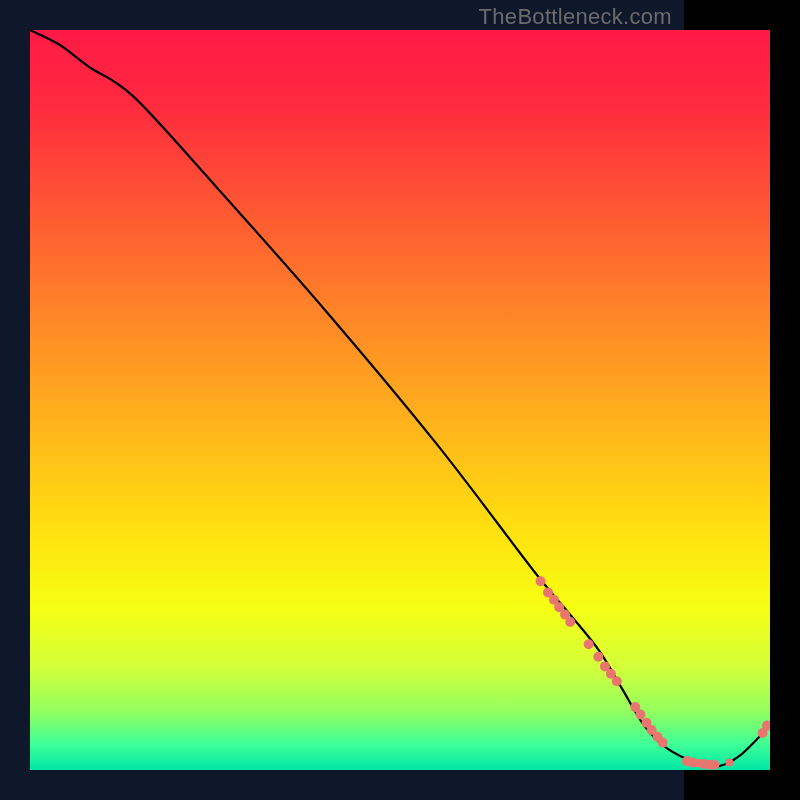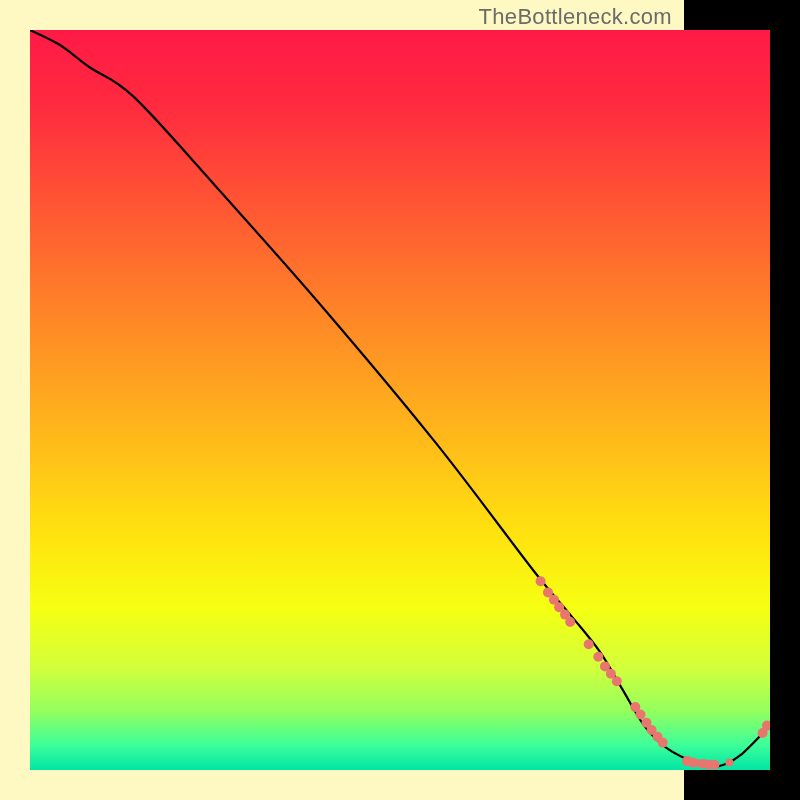--- a/index.html
+++ b/index.html
@@ -8,21 +8,21 @@
     width: 800px;
     height: 800px;
     background: #000;
     overflow: hidden;
     font-family: Arial, Helvetica, sans-serif;
   }
   .stage {
     position: relative;
     width: 684px;
     height: 800px;
-    background: #fef9c3;
+    background: #0f172a;
   }
   .plot {
     position: absolute;
     left: 30px;
     top: 30px;
     width: 740px;
     height: 740px;
   }
   .gradient {
     position: absolute;

